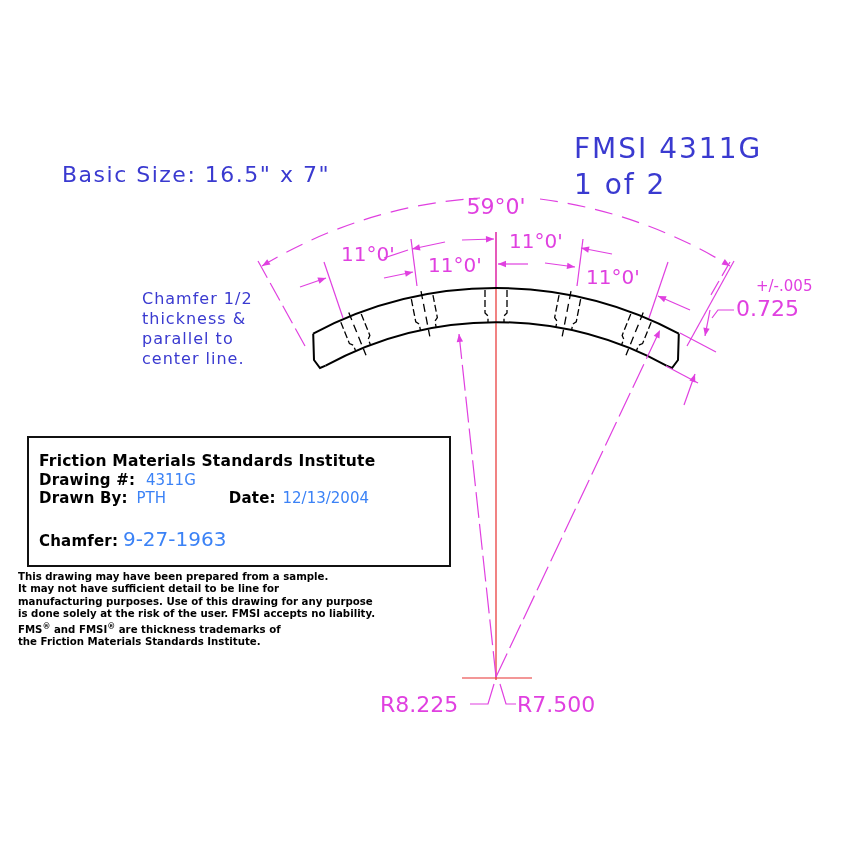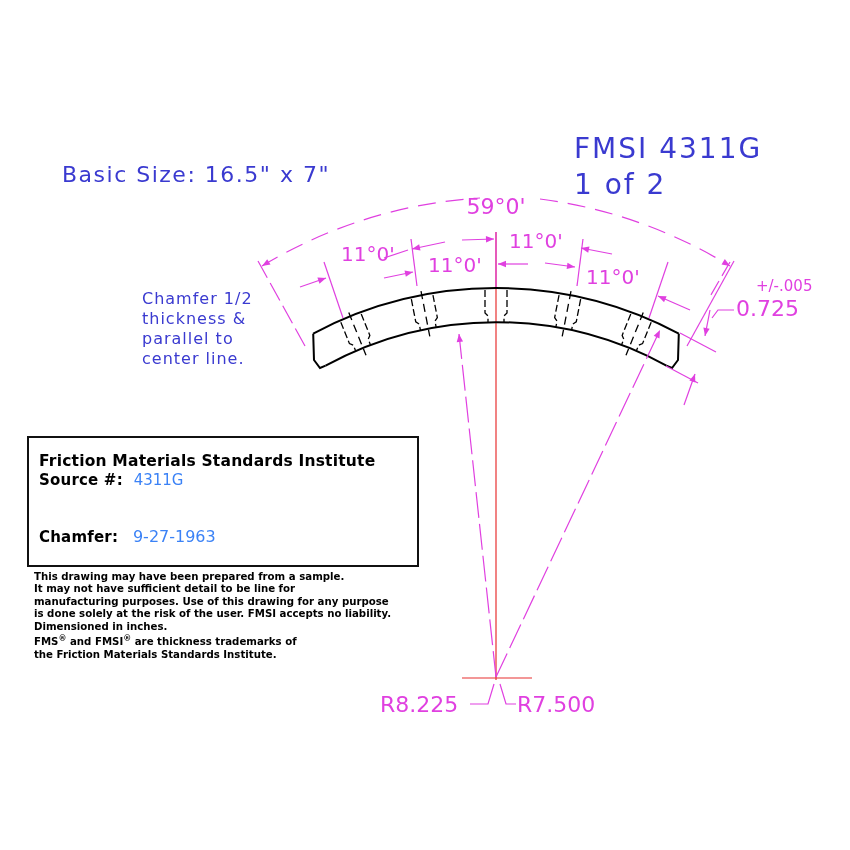--- a/index.html
+++ b/index.html
@@ -1,25 +1,25 @@
 <!DOCTYPE html>
 <html><head>
 <meta charset="utf-8">
 <style>
   html, body { margin: 0; padding: 0; background: #ffffff; }
   body { width: 850px; height: 850px; position: relative; overflow: hidden; font-family: "DejaVu Sans", sans-serif; }
   svg { position: absolute; left: 0; top: 0; }
   .cad { font-family: "DejaVu Sans", sans-serif; }
   .blue { fill: #3a3ad0; }
   .mag { fill: #e040e0; }
-  .title-block { position: absolute; left: 27px; top: 436px; width: 392px; height: 131px; border: 2px solid #111; box-sizing: border-box; }
+  .title-block { position: absolute; left: 27px; top: 436px; width: 424px; height: 131px; border: 2px solid #111; box-sizing: border-box; }
   .tb-line { position: absolute; left: 10px; font-size: 15px; white-space: nowrap; }
   .tb-label { color: #000; font-weight: bold; letter-spacing: 0.2px; }
   .tb-value { color: #3b82f6; font-weight: normal; }
-  .disclaimer { position: absolute; left: 34px; top: 571px; font-size: 10.2px; font-weight: bold; line-height: 12.4px; color: #000; white-space: nowrap; }
+  .disclaimer { position: absolute; left: 18px; top: 571px; font-size: 10.2px; font-weight: bold; line-height: 12.4px; color: #000; white-space: nowrap; }
   .disclaimer sup { font-size: 8px; }
 </style>
 </head>
 <body>
 
 <svg width="850" height="850" viewBox="0 0 850 850">
   <defs>
     <marker id="arr" viewBox="0 0 10 10" refX="10" refY="5" markerWidth="14" markerHeight="8" orient="auto-start-reverse" markerUnits="userSpaceOnUse">
       <path d="M0,1 L10,5 L0,9 Z" fill="#e040e0"></path>
     </marker>
@@ -136,30 +136,35 @@
     <text class="cad blue" x="142" y="304" font-size="16" letter-spacing="1">Chamfer 1/2</text>
     <text class="cad blue" x="142" y="324" font-size="16" letter-spacing="1">thickness &amp;</text>
     <text class="cad blue" x="142" y="344" font-size="16" letter-spacing="1">parallel to</text>
     <text class="cad blue" x="142" y="364" font-size="16" letter-spacing="1">center line.</text>
   </g>
 </svg>
 
 <div class="title-block">
   <div class="tb-line tb-label" style="top:14px; font-size:15.5px;">Friction Materials Standards Institute</div>
   <div class="tb-line" style="top:33px;">
-    <span class="tb-label">Source #:</span>
+    <span class="tb-label">Drawing #:</span>
     <span class="tb-value" style="margin-left:6px;">4311G</span>
+  </div>
+  <div class="tb-line" style="top:51px;">
+    <span class="tb-label">Drawn By:</span>
+    <span class="tb-value" style="margin-left:4px;">PTH</span>
+    <span class="tb-label" style="margin-left:58px;">Date:</span>
+    <span class="tb-value" style="margin-left:2px;">12/13/2004</span>
   </div>
   <div class="tb-line" style="top:89px;">
     <span class="tb-label">Chamfer:</span>
-    <span class="tb-value" style="margin-left:10px; font-size:16px;">9-27-1963</span>
+    <span class="tb-value" style="margin-left:0; font-size:20px;">9-27-1963</span>
   </div>
 </div>
 
 <div class="disclaimer">
   <div>This drawing may have been prepared from a sample.</div>
   <div>It may not have sufficient detail to be line for</div>
   <div>manufacturing purposes.  Use of this drawing for any purpose</div>
   <div>is done solely at the risk of the user. FMSI accepts no liability.</div>
-  <div>Dimensioned in inches.</div>
   <div><span>FMS</span><sup>®</sup><span> and FMSI</span><sup>®</sup><span> are thickness trademarks of</span></div>
   <div>the Friction Materials Standards Institute.</div>
 </div>
 
 </body></html>

